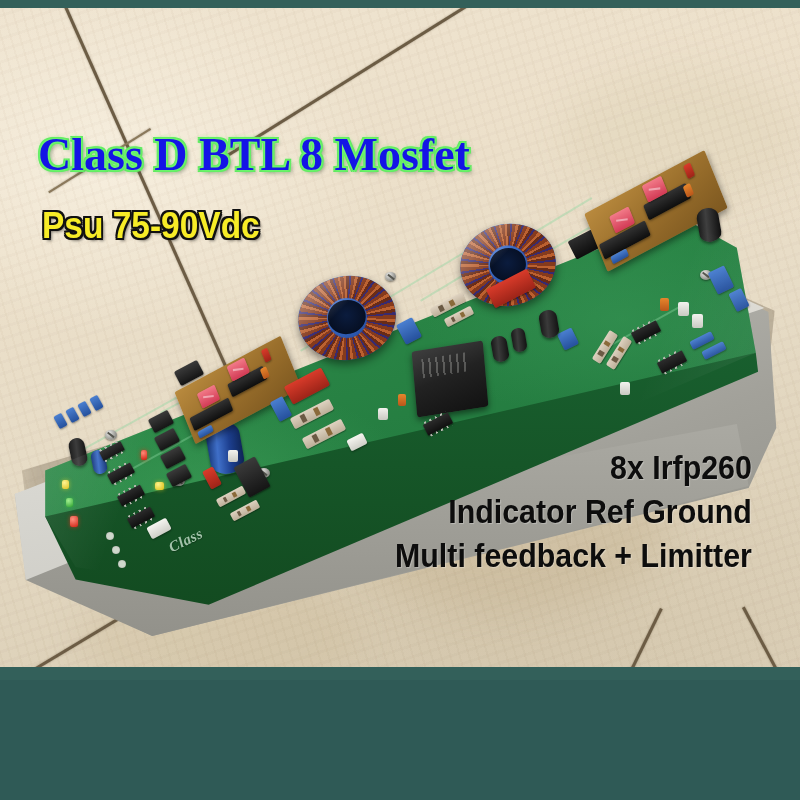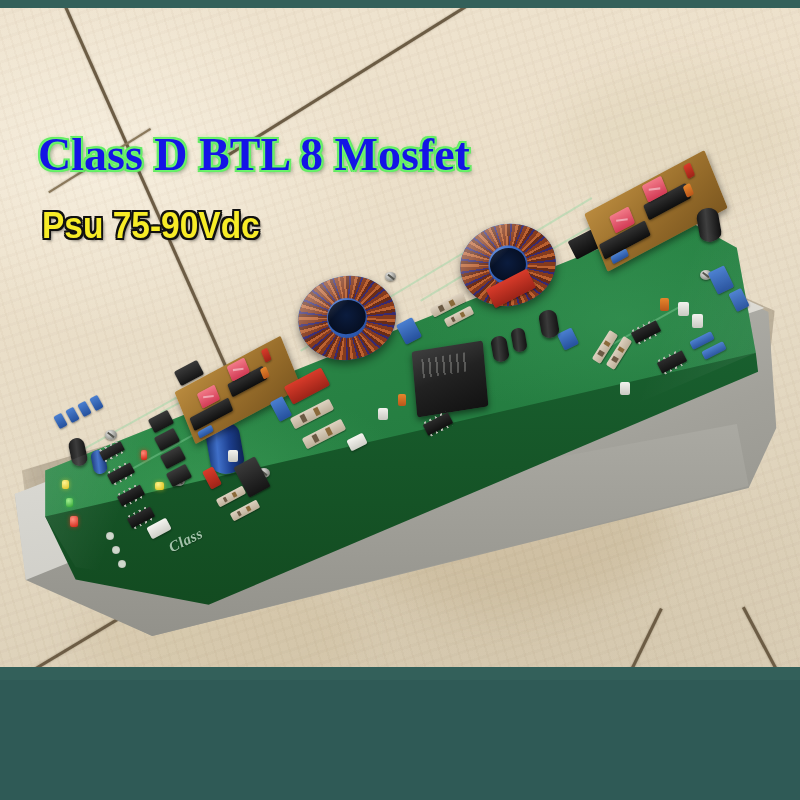--- a/index.html
+++ b/index.html
@@ -384,16 +384,21 @@
     <div class="cmp whitecap" style="left:620px;top:232px;width:10px;height:13px;"></div>
     <div class="cmp bluecap" style="left:690px;top:186px;width:24px;height:9px;transform:rotate(-27deg);"></div>
     <div class="cmp bluecap" style="left:702px;top:196px;width:24px;height:9px;transform:rotate(-27deg);"></div>
 
     <div class="pcb-sheen"></div>
   </div>
 
   <div class="title">Class D BTL 8 Mosfet</div>
   <div class="subtitle">Psu 75-90Vdc</div>
 
+  <div class="speclist">
+    <div class="spec">8x Irfp260</div>
+    <div class="spec">Indicator Ref Ground</div>
+    <div class="spec">Multi feedback + Limitter</div>
+  </div>
 
   <div class="band top"></div>
   <div class="band bot"></div>
 </div>
 
 </body></html>

